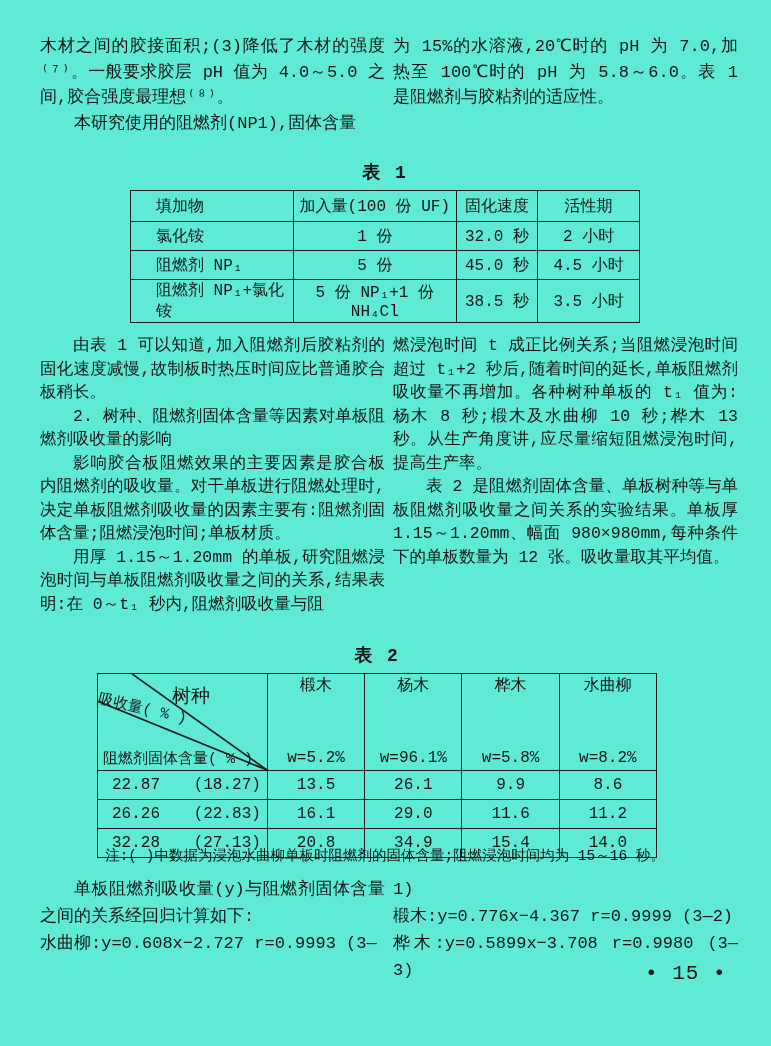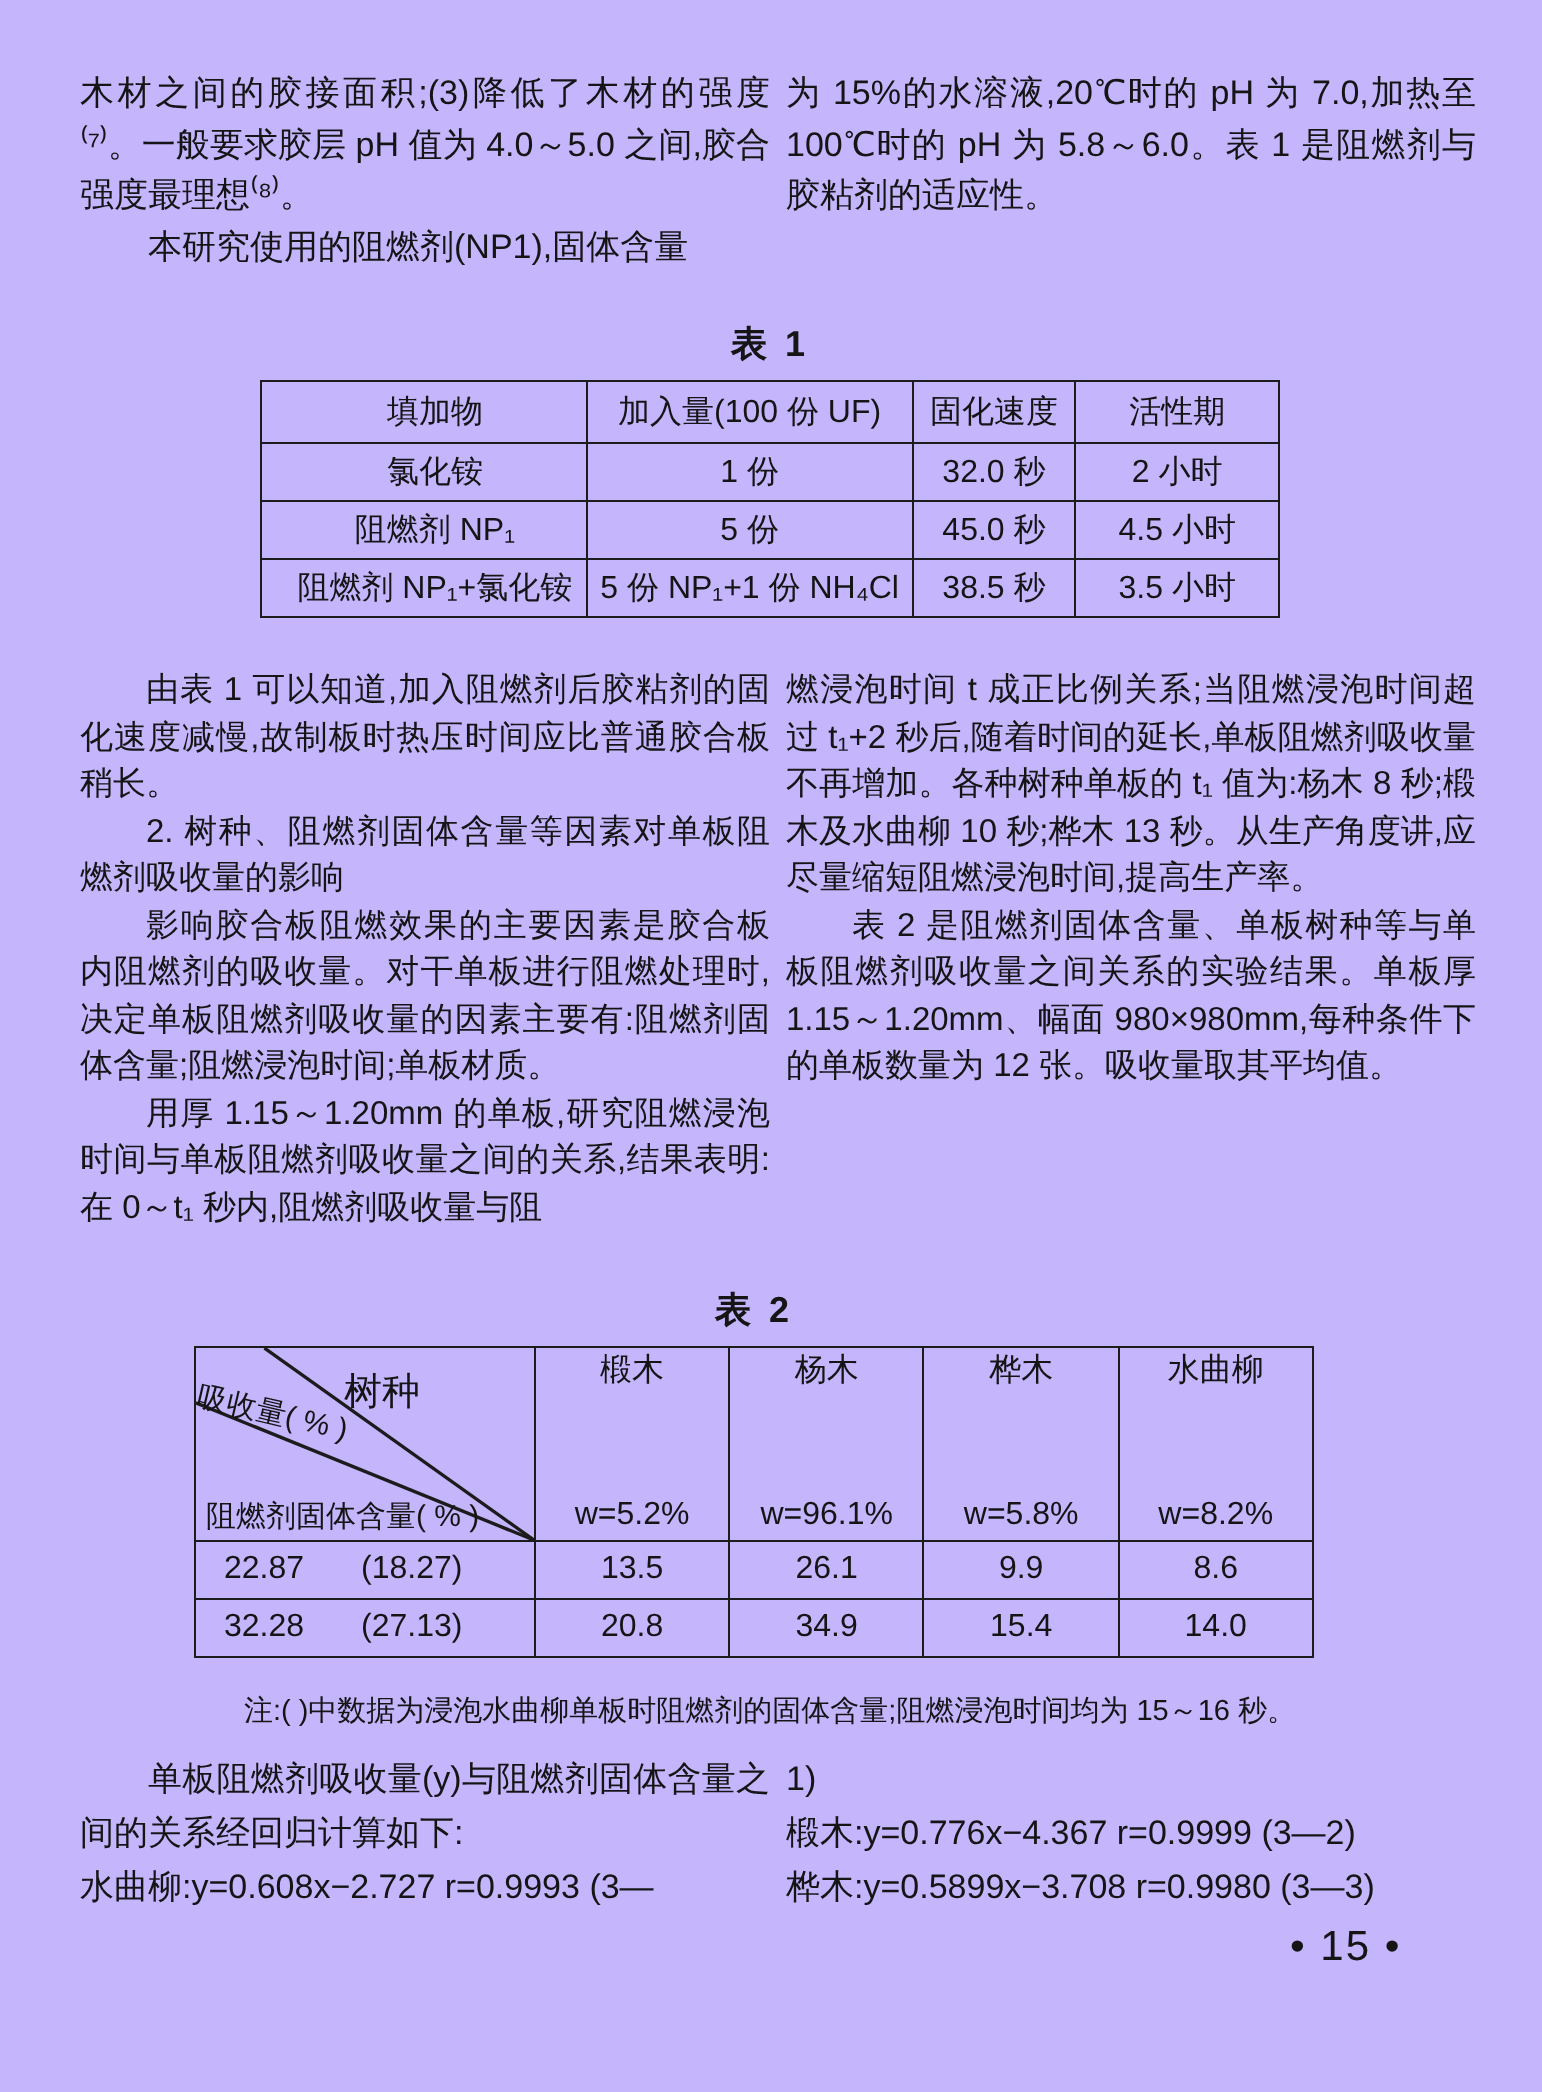--- a/index.html
+++ b/index.html
@@ -1,37 +1,37 @@
 <!DOCTYPE html>
 <html><head>
 <meta charset="utf-8">
 <style>
   html,body{margin:0;padding:0;background:#fbfbf9;}
   .page{
-    position:relative;width:771px;height:1046px;background:#c4b5fd;
-    font-family:Liberation Sans, sans-serif;color:#151515;
+    position:relative;width:771px;height:1046px;background:#5eead4;
+    font-family:Liberation Mono, monospace;color:#151515;
     overflow:hidden;
   }
   .cols{position:absolute;left:40px;width:698px;display:flex;gap:8px;}
   .col{width:345px;flex:0 0 345px;}
   p{margin:0;text-align:justify;}
   .t17{font-size:17px;}
   .lh25{line-height:25.5px;}
   .lh23{line-height:23.5px;font-size:16.5px;}
   .lh27{line-height:27px;}
   .ind{text-indent:2em;}
   .sec-top{top:34px;}
   .sec-mid{top:334px;justify-content:flex-end;}
   .sec-bottom{top:876px;}
 
   .tbl-title{text-align:center;font-weight:bold;font-size:18px;margin-bottom:6px;letter-spacing:2px;}
   table{border-collapse:collapse;width:100%;table-layout:fixed;}
   td,th{border:1.6px solid #1c1c1c;font-weight:normal;font-size:16px;
         text-align:center;padding:0;vertical-align:middle;}
-  .al{text-align:center;padding-left:11px;}
+  .al{text-align:left;padding-left:25px;}
 
   .t1-block{position:absolute;left:130px;top:160px;width:510px;}
   .t1-block tr{height:29px;}
   .t1-block tr:first-child{height:31px;}
 
   .t2-block{position:absolute;left:97px;top:643px;width:560px;}
   .t2-block .hdr-row{height:84px;}
   .t2-block .data-row{height:29px;}
   .sp-name{display:block;line-height:24px;}
   .sp-w{display:block;line-height:24px;margin-top:48px;}
@@ -157,20 +157,30 @@
           <span>22.87</span>
           <span class="paren">(18.27)</span>
         </td>
         <td>13.5</td>
         <td>26.1</td>
         <td>9.9</td>
         <td>8.6</td>
       </tr>
       <tr class="data-row">
         <td class="solidcell">
+          <span>26.26</span>
+          <span class="paren">(22.83)</span>
+        </td>
+        <td>16.1</td>
+        <td>29.0</td>
+        <td>11.6</td>
+        <td>11.2</td>
+      </tr>
+      <tr class="data-row">
+        <td class="solidcell">
           <span>32.28</span>
           <span class="paren">(27.13)</span>
         </td>
         <td>20.8</td>
         <td>34.9</td>
         <td>15.4</td>
         <td>14.0</td>
       </tr>
     </tbody>
       </table>

